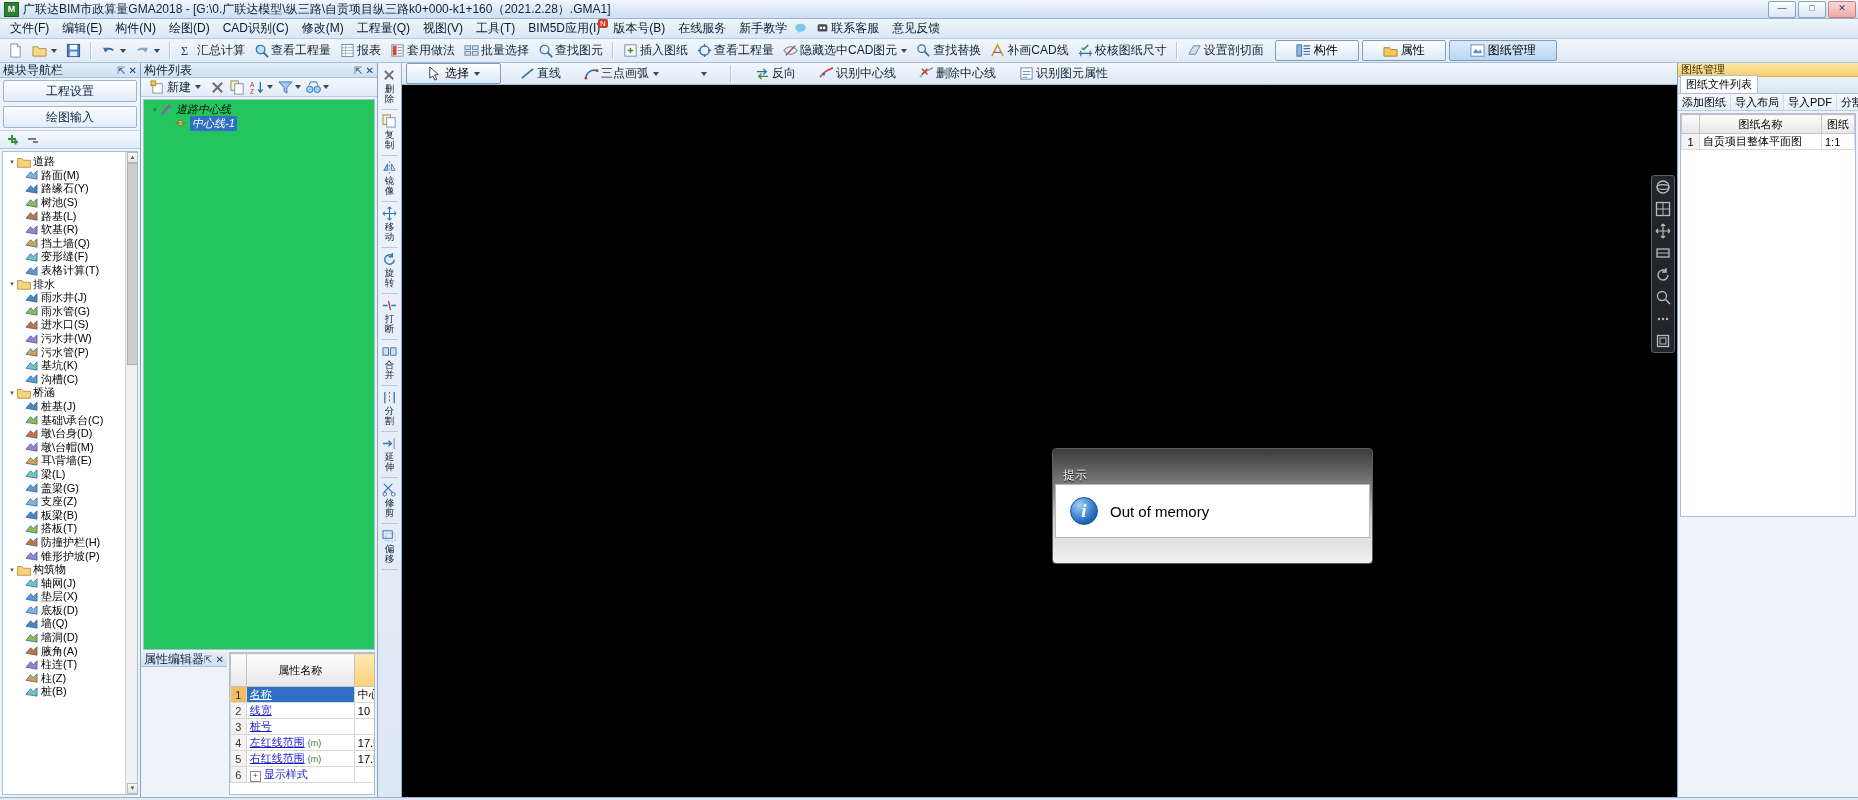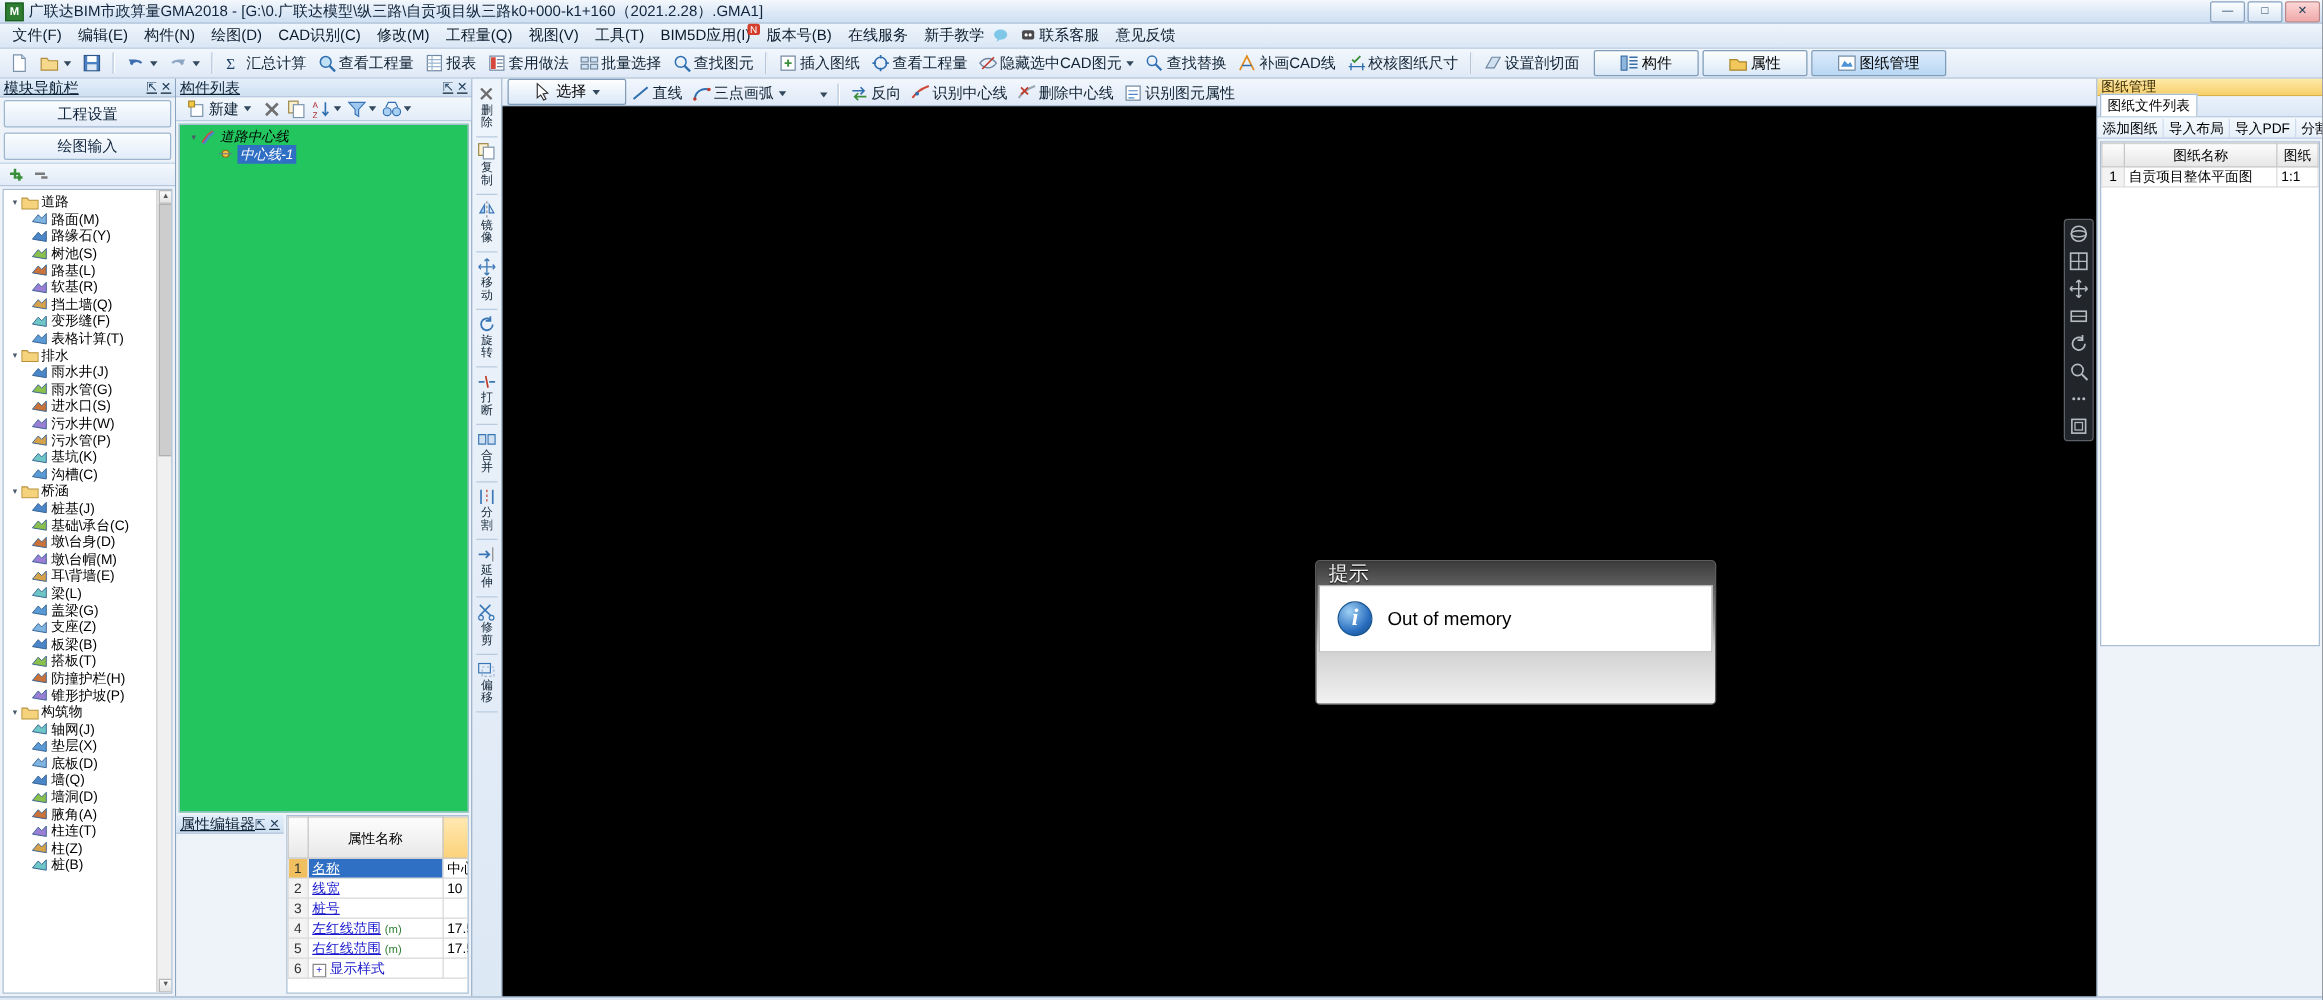--- a/index.html
+++ b/index.html
@@ -43,21 +43,21 @@
   .tgl{border:1px solid #7f9db9;background:linear-gradient(#fdfefe,#dbe9f8);padding:0px 20px;
     display:flex;align-items:center;gap:3px;border-radius:2px;height:19px;}
 
   
   .main{display:flex;height:734px;}
 
   
   .modnav{width:140px;border-right:1px solid #8aa4bf;background:#eef3fa;display:flex;flex-direction:column;}
   .panel-cap{height:14px;display:flex;align-items:center;justify-content:space-between;
     padding:0 3px;font-size:12px;background:linear-gradient(#e4eefa,#cfe0f2);
-    border-bottom:1px solid #a9c0d8;color:#0c2235;text-decoration:underline;}
+    border-bottom:1px solid #a9c0d8;color:#0c2235;}
   .panel-cap .caps{display:flex;gap:3px;align-items:center;}
   .pin,.xs{font-size:10px;color:#24435f;cursor:pointer;}
   .modbtn{height:20px;margin:2px 3px;border:1px solid #9db6d0;border-radius:2px;
     background:linear-gradient(#fbfdff,#e2ecf8);display:flex;align-items:center;justify-content:center;
     font-size:12px;color:#10243b;}
   .tree-tb{height:17px;background:linear-gradient(#f3f8fd,#e1ebf7);border-top:1px solid #c2d3e6;
     border-bottom:1px solid #b4c8dd;display:flex;align-items:center;gap:6px;padding-left:6px;}
   .tree-wrap{flex:1;background:#fff;border:1px solid #a9bed4;margin:2px;overflow:hidden;position:relative;}
   .tree{padding:3px 0 0 0;}
   .tnode{height:13.6px;display:flex;align-items:center;font-size:11px;white-space:nowrap;color:#000;cursor:default;}
@@ -98,21 +98,21 @@
   .vtools{width:23px;background:linear-gradient(#eef4fb,#dde8f5);border-right:1px solid #9ab0c8;
     display:flex;flex-direction:column;align-items:center;padding-top:4px;gap:2px;overflow:hidden;}
   .vtool{width:21px;display:flex;flex-direction:column;align-items:center;font-size:9.5px;
     line-height:10px;color:#102233;padding:1px 0 2px 0;}
   .vtool .vi{width:15px;height:15px;margin-bottom:1px;}
   .vsep{width:17px;height:1px;background:#b9cbde;margin:1px 0;}
 
   
   .canvasarea{flex:1;display:flex;flex-direction:column;position:relative;min-width:0;}
   .ca-tb{height:21px;background:linear-gradient(#f2f7fd,#dfe9f6);border-bottom:1px solid #a9bed4;
-    display:flex;align-items:flex-end;gap:0;padding-left:4px;}
+    display:flex;align-items:center;gap:15px;padding-left:4px;}
   .ca-body{flex:1;background:#000;position:relative;overflow:hidden;}
 
   
   .navtools{position:absolute;right:2px;top:90px;width:22px;background:rgba(40,44,48,.85);
     border:1px solid #5a6066;border-radius:3px;display:flex;flex-direction:column;align-items:center;
     padding:3px 0;gap:6px;}
   .navtools .ni{width:16px;height:16px;opacity:.85;}
 
   
   .rightpanel{width:180px;background:#eef3fa;border-left:1px solid #8aa4bf;display:flex;flex-direction:column;}
@@ -135,22 +135,22 @@
   .lyr .exp{font-size:7px;color:#4a5a6a;width:8px;}
   .cb{width:9px;height:9px;border:1px solid #6d8aa6;background:#fff;display:inline-block;position:relative;}
   .cb.on:after{content:"";position:absolute;left:1px;top:0px;width:4px;height:6px;
     border:solid #1b5e20;border-width:0 2px 2px 0;transform:rotate(40deg);}
 
   
   .modal{position:absolute;left:650px;top:363px;width:315px;height:110px;
     background:linear-gradient(#3b3b3b,#8f8f8f 40%,#cfcfcf 60%,#f2f2f2);
     border:1px solid #5d5d5d;border-radius:4px;box-shadow:0 4px 16px rgba(0,0,0,.6);
     padding:2px;}
-  .modal .md-cap{height:17px;display:flex;align-items:center;padding-left:8px;font-size:16px;color:#f3f3f3;
-    text-shadow:0 1px 1px #000;}
+  .modal .md-cap{height:17px;display:flex;align-items:center;padding-left:8px;font-size:12px;color:#f3f3f3;
+    text-shadow:0 1px 1px #000;margin-top:16px;}
   .modal .md-body{background:#fff;border:1px solid #b9b9b9;height:52px;display:flex;align-items:center;
     padding-left:14px;gap:12px;}
   .modal .md-foot{height:32px;display:flex;align-items:center;justify-content:flex-end;padding-right:10px;
     background:linear-gradient(#f6f6f6,#e9e9e9);border:1px solid #cfcfcf;border-top:0;}
   .okbtn{min-width:62px;height:21px;border:1px solid #3c7fb1;border-radius:3px;
     background:linear-gradient(#f6fbff,#d9ecfb 50%,#bcdcf5);font-size:12px;display:flex;
     align-items:center;justify-content:center;color:#102233;}
   .info-ico{width:26px;height:26px;border-radius:50%;
     background:radial-gradient(circle at 33% 28%,#9fd0f5,#2b6fc0 62%,#14477f);
     color:#fff;font-weight:bold;font-style:italic;font-family:"Liberation Serif",serif;

